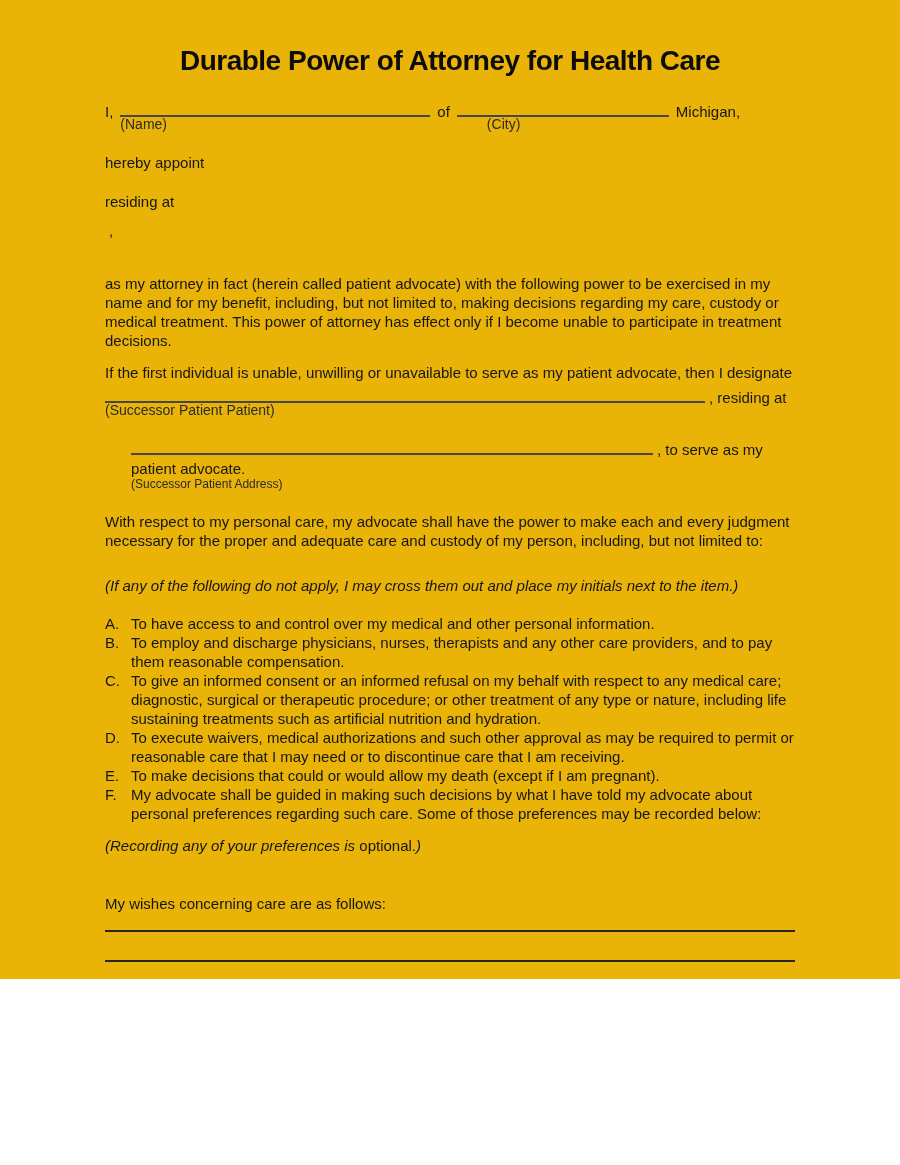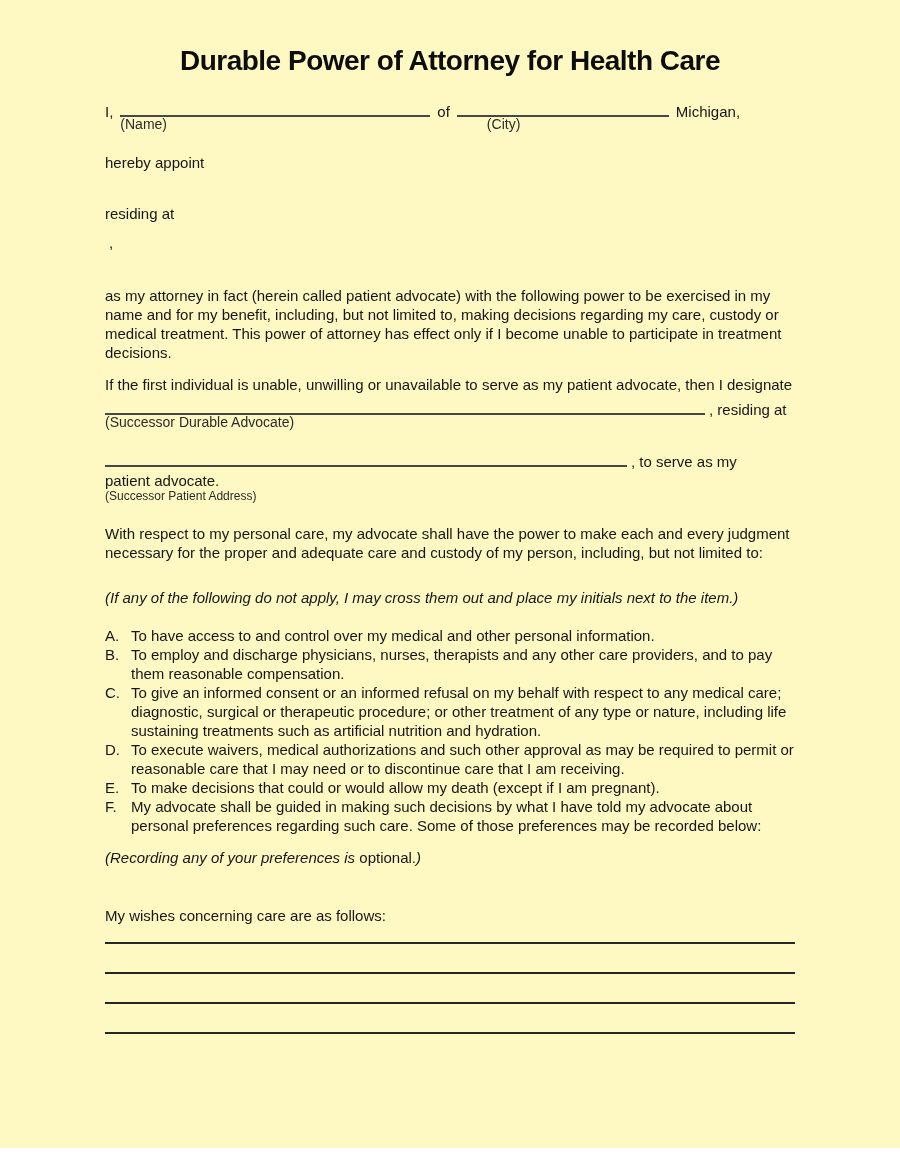--- a/index.html
+++ b/index.html
@@ -4,22 +4,22 @@
 <style>
   html, body { margin: 0; padding: 0; }
   body {
     width: 900px; height: 1165px;
     background: #ffffff;
     font-family: "Liberation Sans", sans-serif;
     color: #161616;
   }
   .page {
     position: relative;
-    width: 900px; height: 1148px;
-    background: #fef9c3;
+    width: 900px; height: 979px;
+    background: #eab308;
     overflow: hidden;
   }
   .content {
     padding: 44px 105px 0 105px; 
     font-size: 15px;
     line-height: 19px;
   }
   .title {
     margin: 0 0 24px 0;
     text-align: center;
@@ -63,28 +63,28 @@
   .gap-s { margin-left: 4px; }
 
   .w-name      { width: 310px; }
   .w-city      { width: 212px; }
   .w-advocate  { width: 522px; }
   .w-address   { width: 632px; }
   .w-succ-adv  { width: 600px; }
   .w-succ-addr { width: 522px; }
 
   .row-intro    { margin-bottom: 32px; }
-  .row-appoint  { margin-bottom: 32px; }
+  .row-appoint  { margin-bottom: 20px; }
   .residing-lead{ margin-bottom: 10px; }
   .row-address  { margin-bottom: 34px; }
   .p-powers     { margin-bottom: 13px; }
   .p-succ-intro { margin-bottom: 6px; }
   .row-succ-adv { margin-bottom: 33px; }
   .row-succ-addr{ margin-bottom: 0; }
-  .succ-addr-block { margin-bottom: 22px; }
+  .succ-addr-block { margin-bottom: 22px; margin-left: 26px; }
   .p-care       { margin-bottom: 26px; }
   .p-crossout   { margin-bottom: 19px; font-style: italic; }
   .powers-list  { margin-bottom: 13px; }
   .power-item   { display: flex; }
   .power-letter { width: 26px; flex: none; }
   .power-text   { flex: 1; }
   .p-recording  { margin-bottom: 39px; }
   .p-recording .ital { font-style: italic; }
   .wishes-lead  { margin-bottom: 0; }
   .wishes-lines { }
@@ -123,21 +123,21 @@
     <div class="fill-row row-address">
       <span class="gap-s">,</span>
     </div>
 
     <p class="p-powers">as my attorney in fact (herein called patient advocate) with the following power to be exercised in my name and for my benefit, including, but not limited to, making decisions regarding my care, custody or medical treatment. This power of attorney has effect only if I become unable to participate in treatment decisions.</p>
 
     <p class="p-succ-intro">If the first individual is unable, unwilling or unavailable to serve as my patient advocate, then I designate</p>
 
     <div class="fill-row row-succ-adv">
       <span class="blank w-succ-adv">
-        <span class="sublabel">(Successor Durable Advocate)</span>
+        <span class="sublabel">(Successor Patient Patient)</span>
       </span>
       <span class="gap-s">, residing at</span>
     </div>
 
     <div class="succ-addr-block">
       <div class="fill-row row-succ-addr">
         <span class="blank w-succ-addr"></span>
         <span class="gap-s">, to serve as my</span>
       </div>
       <p>patient advocate.</p>

